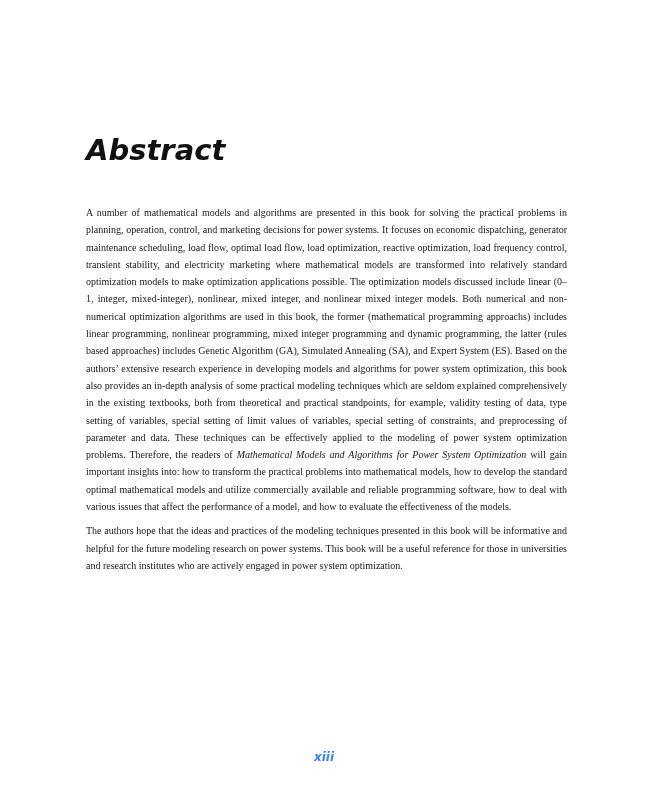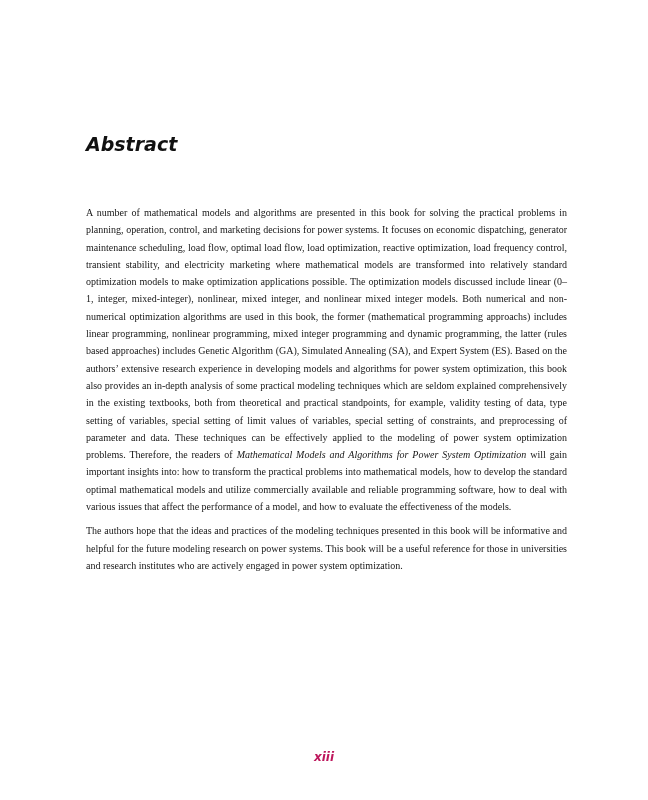--- a/index.html
+++ b/index.html
@@ -14,21 +14,21 @@
     background: #ffffff;
     overflow: hidden;
     font-family: "Liberation Serif", serif;
   }
   .title {
     position: absolute;
     left: 86px;
     top: 133px;
     margin: 0;
     font-family: "DejaVu Sans", sans-serif;
-    font-size: 19px;
+    font-size: 29px;
     font-weight: bold;
     font-style: italic;
     color: #111111;
     letter-spacing: 0px;
   }
   .body-text {
     position: absolute;
     left: 86px;
     top: 204px;
     width: 481px;
@@ -47,21 +47,21 @@
   .folio {
     position: absolute;
     left: 0;
     top: 750px;
     width: 648px;
     text-align: center;
     font-family: "DejaVu Sans", sans-serif;
     font-size: 12px;
     font-weight: bold;
     font-style: italic;
-    color: #be185d;
+    color: #3b82f6;
   }
 </style>
 </head>
 <body>
 
 <div class="page">
 
   <h1 class="title">Abstract</h1>
 
   <div class="body-text">

